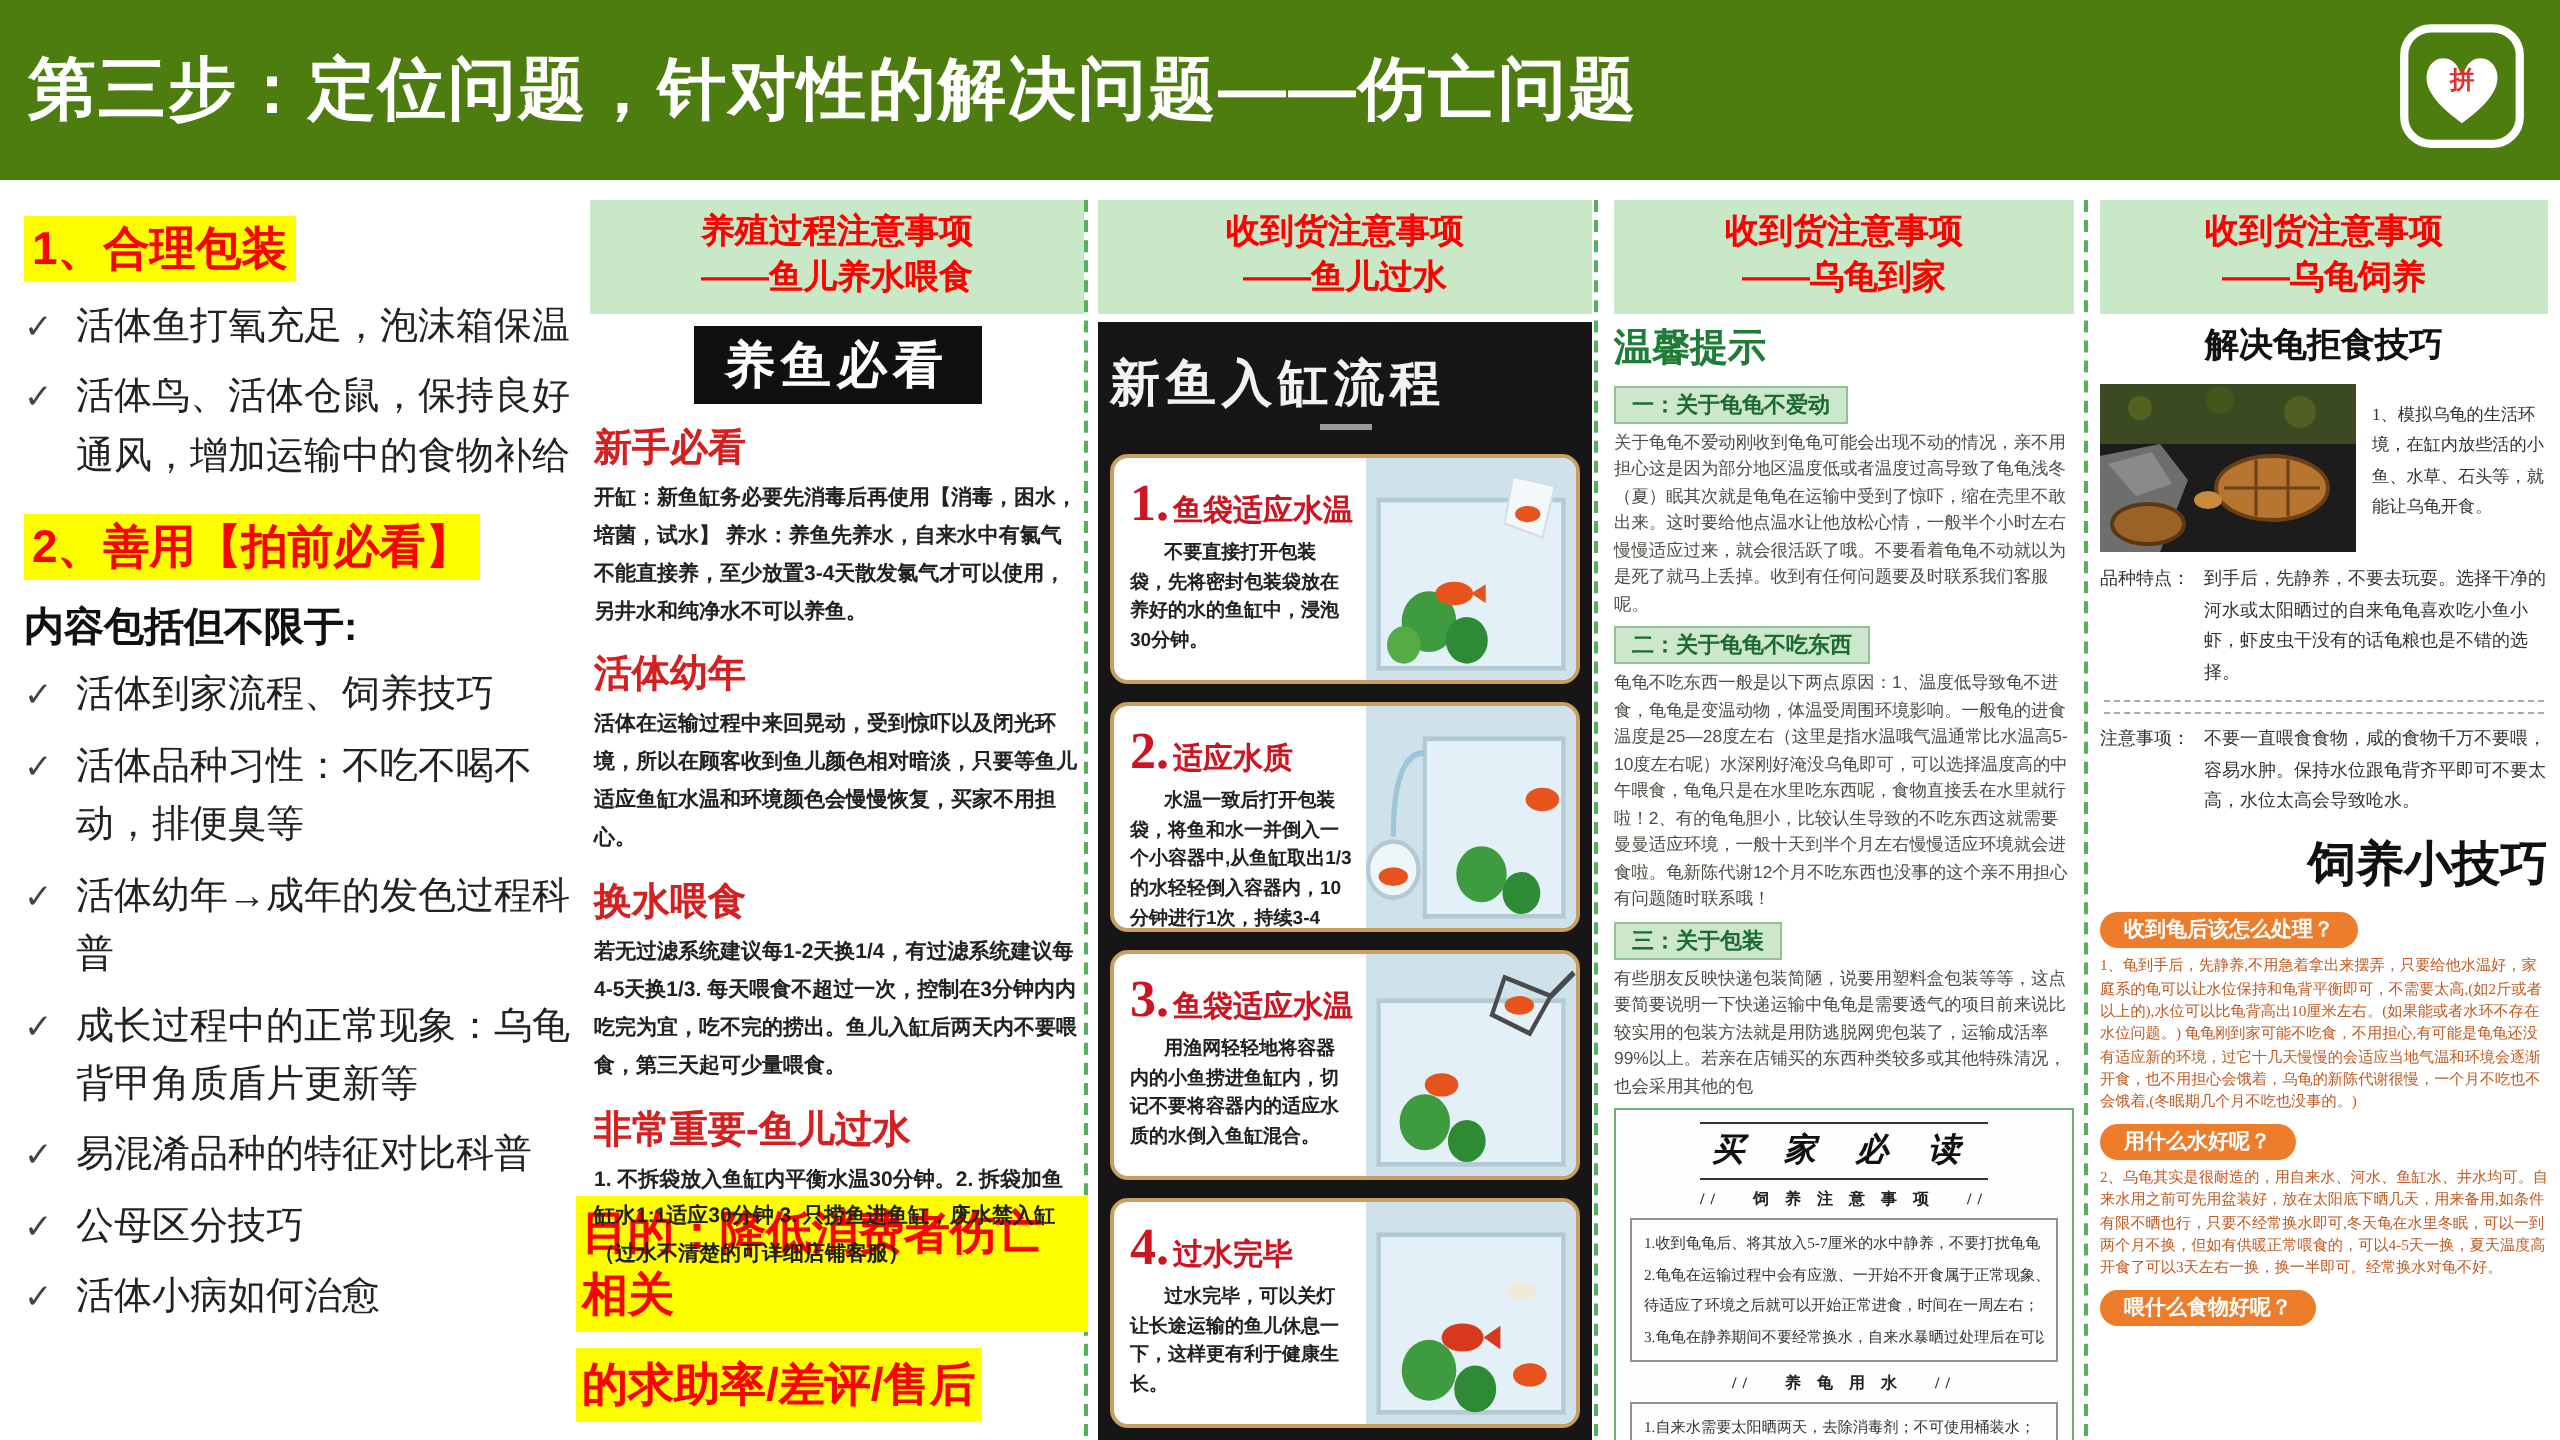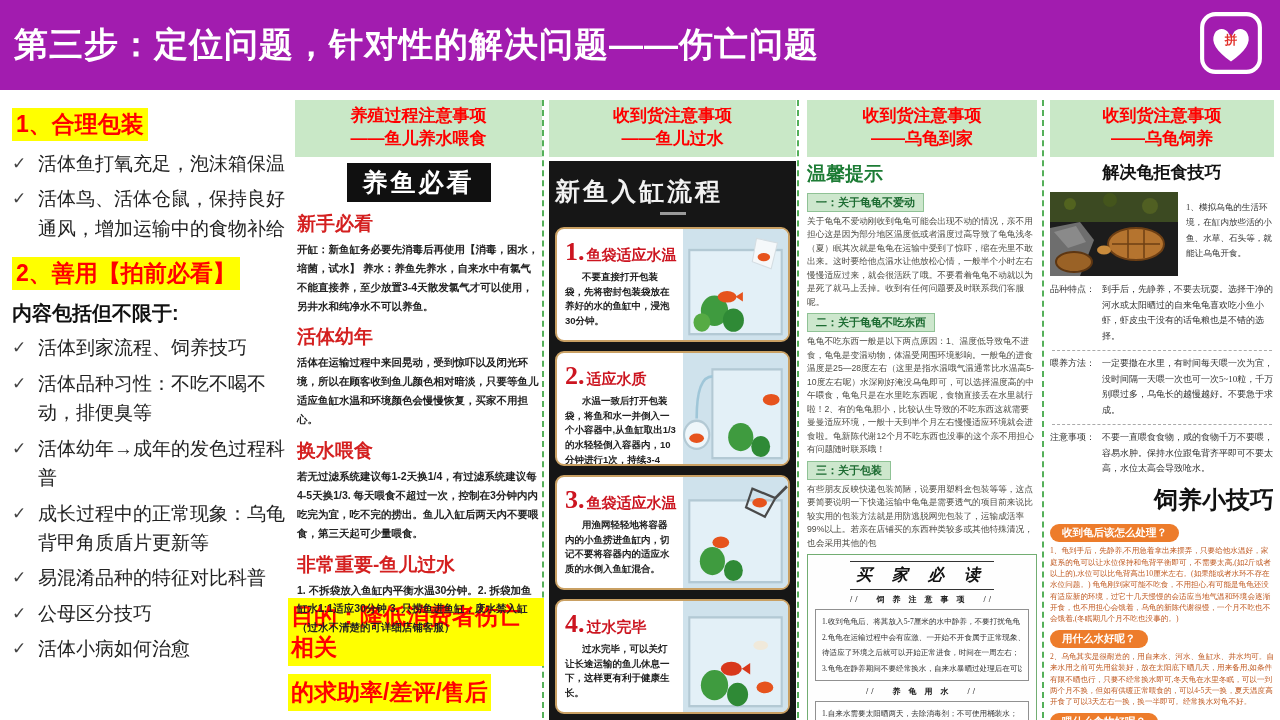--- a/index.html
+++ b/index.html
@@ -1,20 +1,20 @@
 <!DOCTYPE html>
 <html><head>
 <meta charset="utf-8">
 <style>
   * { margin:0; padding:0; box-sizing:border-box; }
   html,body { width:1280px; height:720px; overflow:hidden; }
   body { position:relative; background:#fff; font-family:"Liberation Sans", sans-serif; }
 
   
-  .banner { position:absolute; left:0; top:0; width:1280px; height:90px; background:#a21caf; }
+  .banner { position:absolute; left:0; top:0; width:1280px; height:90px; background:#4d7c0f; }
   .banner-title { position:absolute; left:14px; top:22px; color:#fff; font-size:34px; font-weight:bold; letter-spacing:1px; }
   .logo { position:absolute; right:16px; top:10px; width:66px; height:66px; }
 
   
   .content { position:absolute; left:0; top:90px; width:1128px; height:630px; }
   .vsep { position:absolute; top:10px; height:618px; border-left:2px dashed #55b05a; }
   .panel { position:absolute; top:10px; overflow:hidden; }
 
   
   .leftcol { position:absolute; left:12px; top:18px; width:276px; }
@@ -317,24 +317,20 @@
         <ellipse cx="24" cy="70" rx="18" ry="10" fill="#9a6226" stroke="#5d3612" stroke-width="2"></ellipse>
       </svg>
       <div class="photo-cap">1、模拟乌龟的生活环境，在缸内放些活的小鱼、水草、石头等，就能让乌龟开食。</div>
     </div>
 
     <div class="lbl-row">
       <span class="lb">品种特点：</span>
       <span class="bd">到手后，先静养，不要去玩耍。选择干净的河水或太阳晒过的自来龟龟喜欢吃小鱼小虾，虾皮虫干没有的话龟粮也是不错的选择。</span>
     </div>
     <div class="dotted-rule"></div>
-    <div class="lbl-row">
-      <span class="lb">喂养方法：</span>
-      <span class="bd">一定要撒在水里，有时间每天喂一次为宜，没时间隔一天喂一次也可一次5~10粒，千万别喂过多，乌龟长的越慢越好。不要急于求成。</span>
-    </div>
     <div class="dotted-rule"></div>
     <div class="lbl-row">
       <span class="lb">注意事项：</span>
       <span class="bd">不要一直喂食食物，咸的食物千万不要喂，容易水肿。保持水位跟龟背齐平即可不要太高，水位太高会导致呛水。</span>
     </div>
 
     <div class="tips-title">饲养小技巧</div>
 
     <div class="pill">收到龟后该怎么处理？</div>
     <div class="tip-body">1、龟到手后，先静养,不用急着拿出来摆弄，只要给他水温好，家庭系的龟可以让水位保持和龟背平衡即可，不需要太高,(如2斤或者以上的),水位可以比龟背高出10厘米左右。(如果能或者水环不存在水位问题。) 龟龟刚到家可能不吃食，不用担心,有可能是龟龟还没有适应新的环境，过它十几天慢慢的会适应当地气温和环境会逐渐开食，也不用担心会饿着，乌龟的新陈代谢很慢，一个月不吃也不会饿着,(冬眠期几个月不吃也没事的。)</div>

